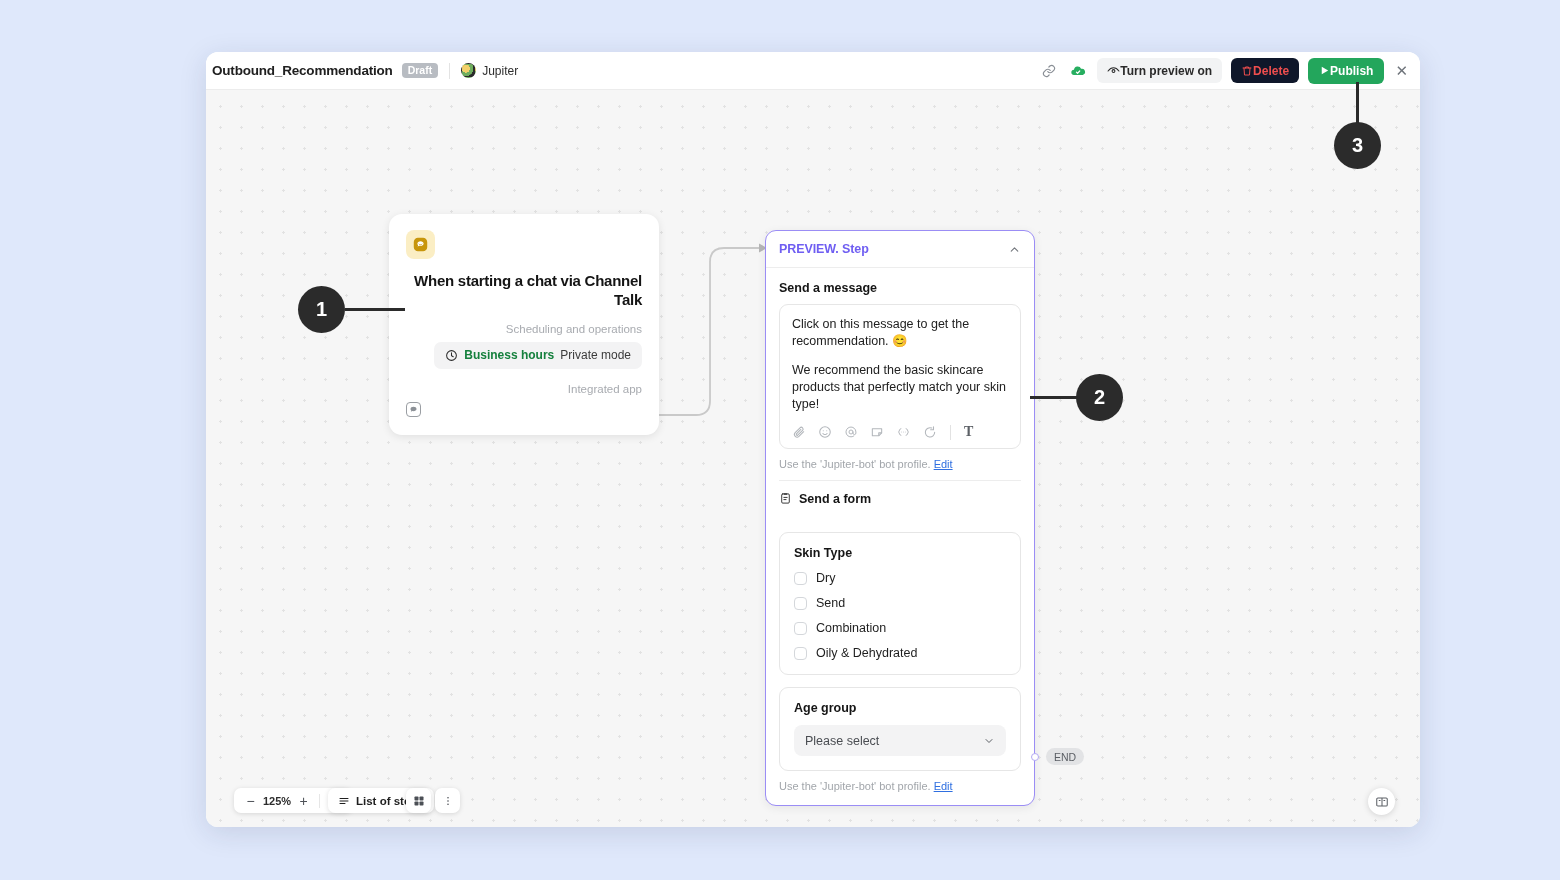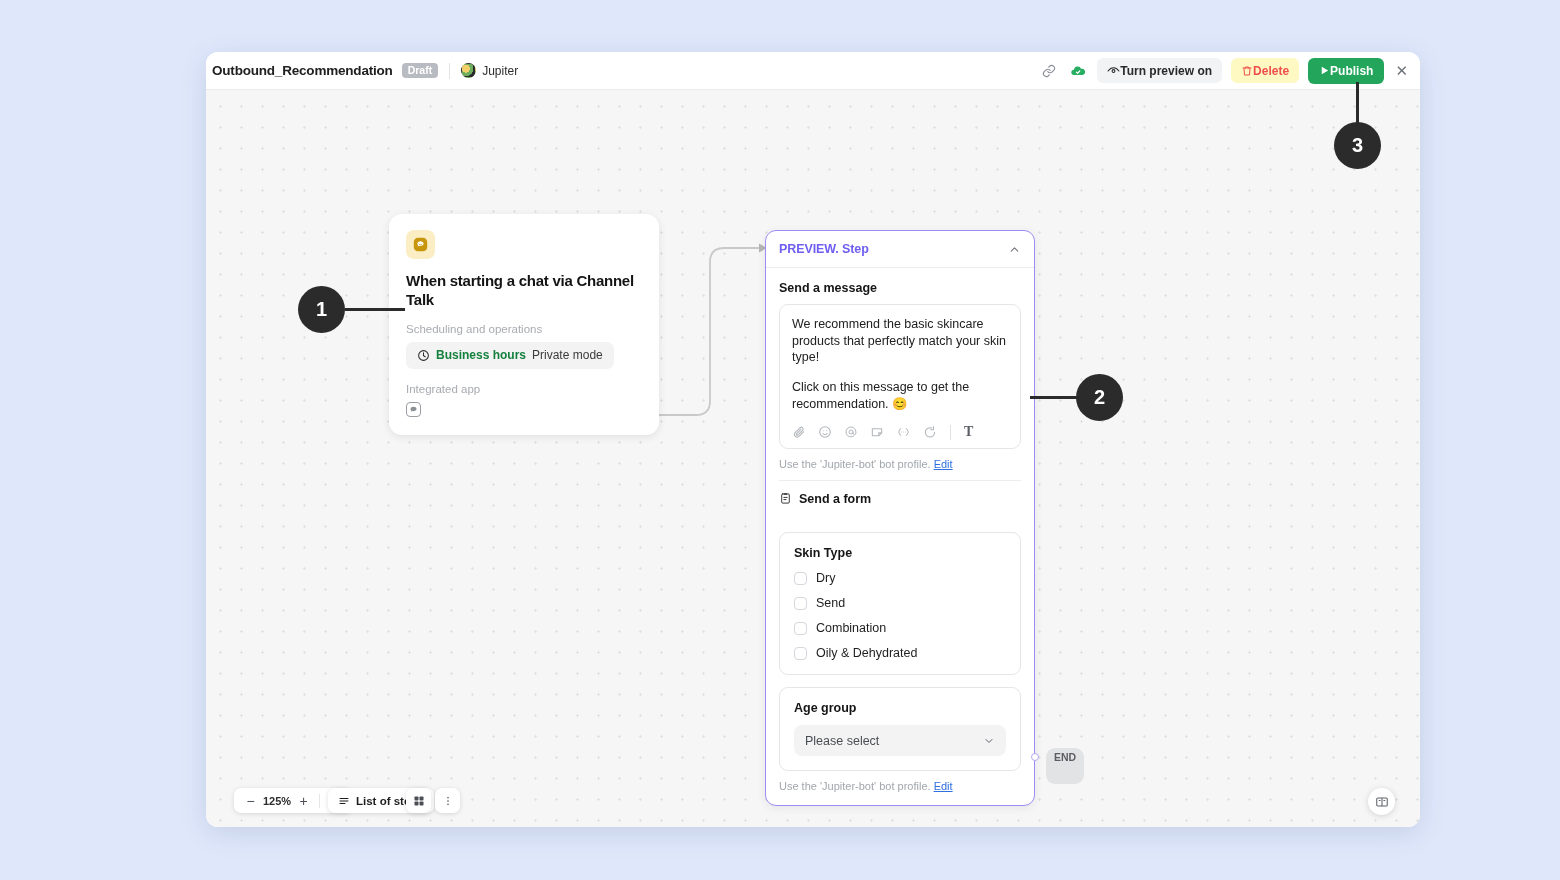--- a/index.html
+++ b/index.html
@@ -43,21 +43,21 @@
     width: 20px; height: 20px; display: flex; align-items: center; justify-content: center;
     color: #8a8f96; cursor: pointer;
   }
   .pill-btn {
     display: flex; align-items: center; 
     height: 25px; padding: 0 10px; border-radius: 6px;
     font-size: 12px; font-weight: bold; cursor: pointer; border: none;
     font-family: "Liberation Sans", sans-serif;
   }
   .btn-preview { background: #f2f3f4; color: #2a2a2a; }
-  .btn-delete { background: #fef9c3; color: #ef4e4e; }
+  .btn-delete { background: #0f172a; color: #ef4e4e; }
   .btn-publish { background: #23a65c; color: #ffffff; padding: 0 11px; height: 26px; }
   .close-x { font-size: 15px; color: #6f747b; cursor: pointer; margin-left: 2px; line-height: 1; }
 
   
   .canvas {
     position: absolute; left: 0; top: 38px; right: 0; bottom: 0;
     background-color: #f6f6f6;
     background-image: radial-gradient(#e2e2e2 1.1px, transparent 1.2px);
     background-size: 21px 21px; background-position: 4px 6px;
   }
@@ -66,20 +66,21 @@
   
   .start-tag {
     position: absolute; left: 401px; top: 106px;
     background: #6d5bf0; color: #fff; font-size: 11px; font-weight: bold;
     border-radius: 8px; padding: 3px 8px 4px; line-height: 1; margin-top: 40px;
   }
   .start-card {
     position: absolute; left: 183px; top: 124px; width: 270px;
     background: #fff; border-radius: 13px; padding: 16px 17px 18px;
     box-shadow: 0 2px 9px rgba(0,0,0,0.09);
+    text-align: right;
   }
   .ct-icon {
     width: 29px; height: 29px; border-radius: 8px; background: #fbeec4;
     display: flex; align-items: center; justify-content: center;
   }
   .start-title {
     margin-top: 13px; font-size: 15px; font-weight: bold; color: #141414;
     line-height: 1.24; letter-spacing: -0.25px;
   }
   .sec-label { margin-top: 14px; font-size: 11.5px; color: #a8abb0; }
@@ -143,22 +144,22 @@
   .sel-text { font-size: 12.5px; color: #4a4d52; }
   .sel-caret { margin-left: auto; color: #5d6167; display: flex; }
 
   
   .end-dot {
     position: absolute; left: 825px; top: 663px; width: 8px; height: 8px;
     border: 1.5px solid #b3a9f3; border-radius: 50%; background: #fff;
   }
   .end-badge {
     position: absolute; left: 840px; top: 658px;
-    background: #e2e3e5; color: #5a5e64; font-size: 10.5px; font-weight: bold;
-    border-radius: 9px; padding: 4px 8px 21px; line-height: 1;
+    background: #e2e3e5; color: #5a5e64; font-size: 10.5px; font-weight: normal;
+    border-radius: 9px; padding: 4px 8px 2px; line-height: 1;
   }
 
   
   .zoom-group {
     position: absolute; left: 28px; bottom: 14px; height: 25px;
     display: flex; align-items: center; gap: 0;
     background: #fff; border-radius: 7px; padding: 0 7px;
     box-shadow: 0 1px 5px rgba(0,0,0,0.13);
   }
   .zb { width: 19px; height: 19px; display:flex; align-items:center; justify-content:center;
@@ -306,22 +307,22 @@
             <path d="M6 15l6-6 6 6"></path>
           </svg>
         </span>
       </div>
 
       <div class="step-body">
         <div class="blk-title">Send a message</div>
 
         <div class="msg-box">
           <div class="msg-text">
+            <p>Click on this message to get the recommendation. 😊</p>
             <p>We recommend the basic skincare products that perfectly match your skin type!</p>
-            <p>Click on this message to get the recommendation. 😊</p>
           </div>
           <div class="msg-tools">
             <span style="display:flex">
               <svg width="14" height="14" viewBox="0 0 24 24" fill="none" stroke="currentColor" stroke-width="1.8" stroke-linecap="round">
                 <path d="M20 11.5l-8.1 8.1a4.6 4.6 0 0 1-6.5-6.5l8.3-8.3a3.1 3.1 0 0 1 4.4 4.4l-8.3 8.3a1.6 1.6 0 0 1-2.2-2.2l7.6-7.6"></path>
               </svg>
             </span>
             <span style="display:flex">
               <svg width="14" height="14" viewBox="0 0 24 24" fill="none" stroke="currentColor" stroke-width="1.8">
                 <circle cx="12" cy="12" r="9"></circle>

